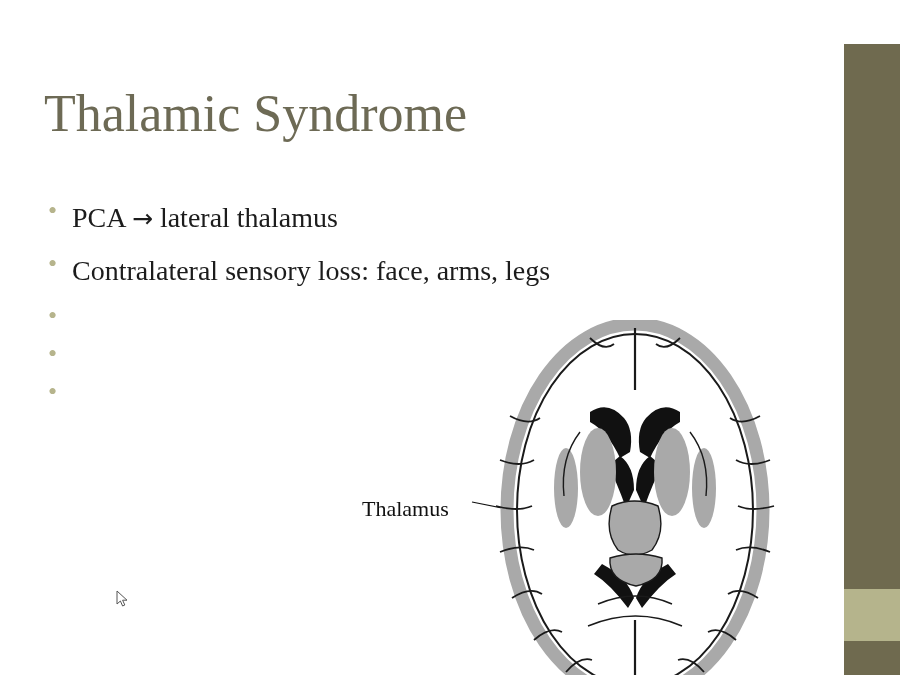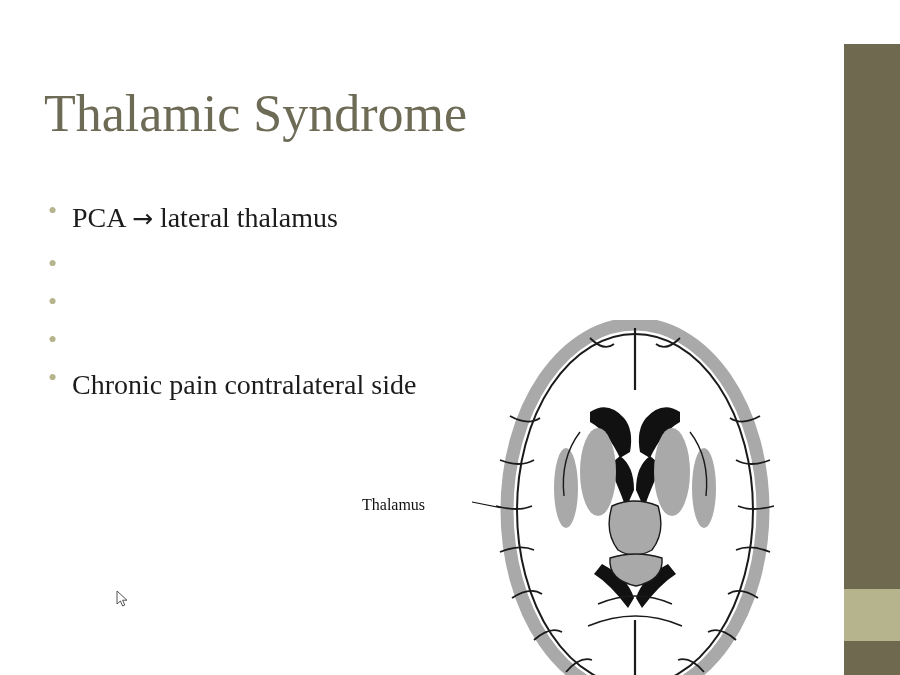--- a/index.html
+++ b/index.html
@@ -101,21 +101,21 @@
     position: absolute;
     left: 470px;
     top: 276px;
     width: 330px;
     height: 380px;
   }
   .label-thalamus {
     position: absolute;
     left: 362px;
     top: 452px;
-    font-size: 16px;
+    font-size: 22px;
     color: #111111;
     font-family: "Liberation Serif", serif;
   }
   .cursor {
     position: absolute;
     left: 116px;
     top: 546px;
     width: 14px;
     height: 18px;
   }
@@ -134,33 +134,33 @@
 
   <div class="bullets">
 
     <div class="bullet">
       <span class="bullet-dot">•</span>
       <span class="bullet-text"><span>PCA </span><span class="arrow-glyph">→</span><span> lateral thalamus</span></span>
     </div>
 
     <div class="bullet">
       <span class="bullet-dot">•</span>
-    </div>
-
-    <div class="bullet">
-      <span class="bullet-dot">•</span>
-    </div>
-
-    <div class="bullet">
-      <span class="bullet-dot">•</span>
-    </div>
-
-    <div class="bullet">
-      <span class="bullet-dot">•</span>
-      <span class="bullet-text">Chronic pain contralateral side</span>
+      <span class="bullet-text">Contralateral sensory loss: face, arms, legs</span>
+    </div>
+
+    <div class="bullet">
+      <span class="bullet-dot">•</span>
+    </div>
+
+    <div class="bullet">
+      <span class="bullet-dot">•</span>
+    </div>
+
+    <div class="bullet">
+      <span class="bullet-dot">•</span>
     </div>
 
   </div>
 
   <div class="label-thalamus">Thalamus</div>
 
   <svg class="figure" viewBox="0 0 330 380" xmlns="http://www.w3.org/2000/svg">
 
     <line x1="2" y1="182" x2="152" y2="212" stroke="#111111" stroke-width="1.2"></line>
 

